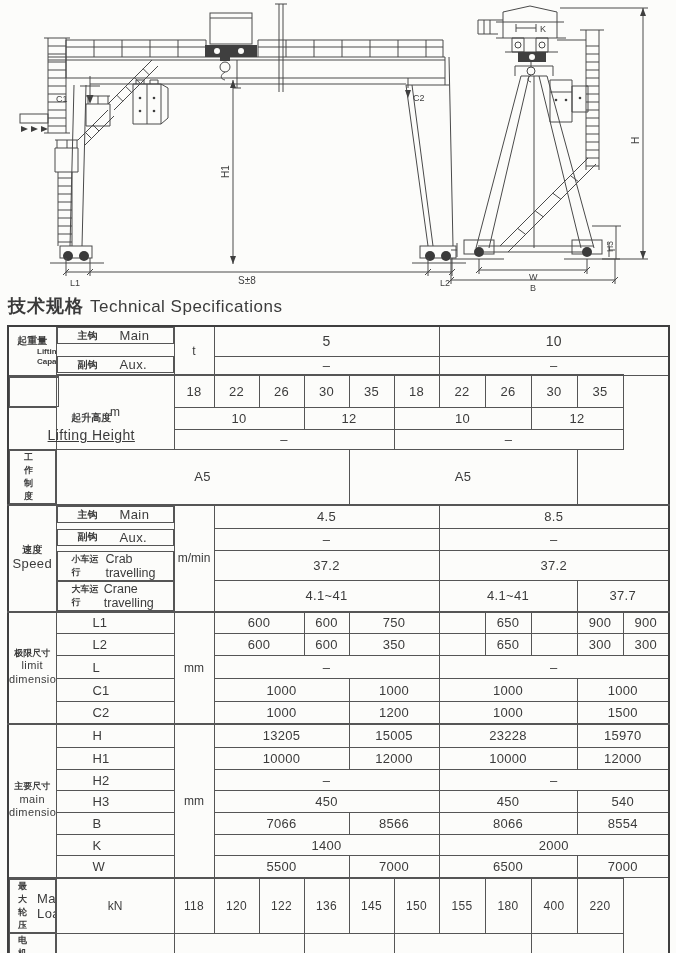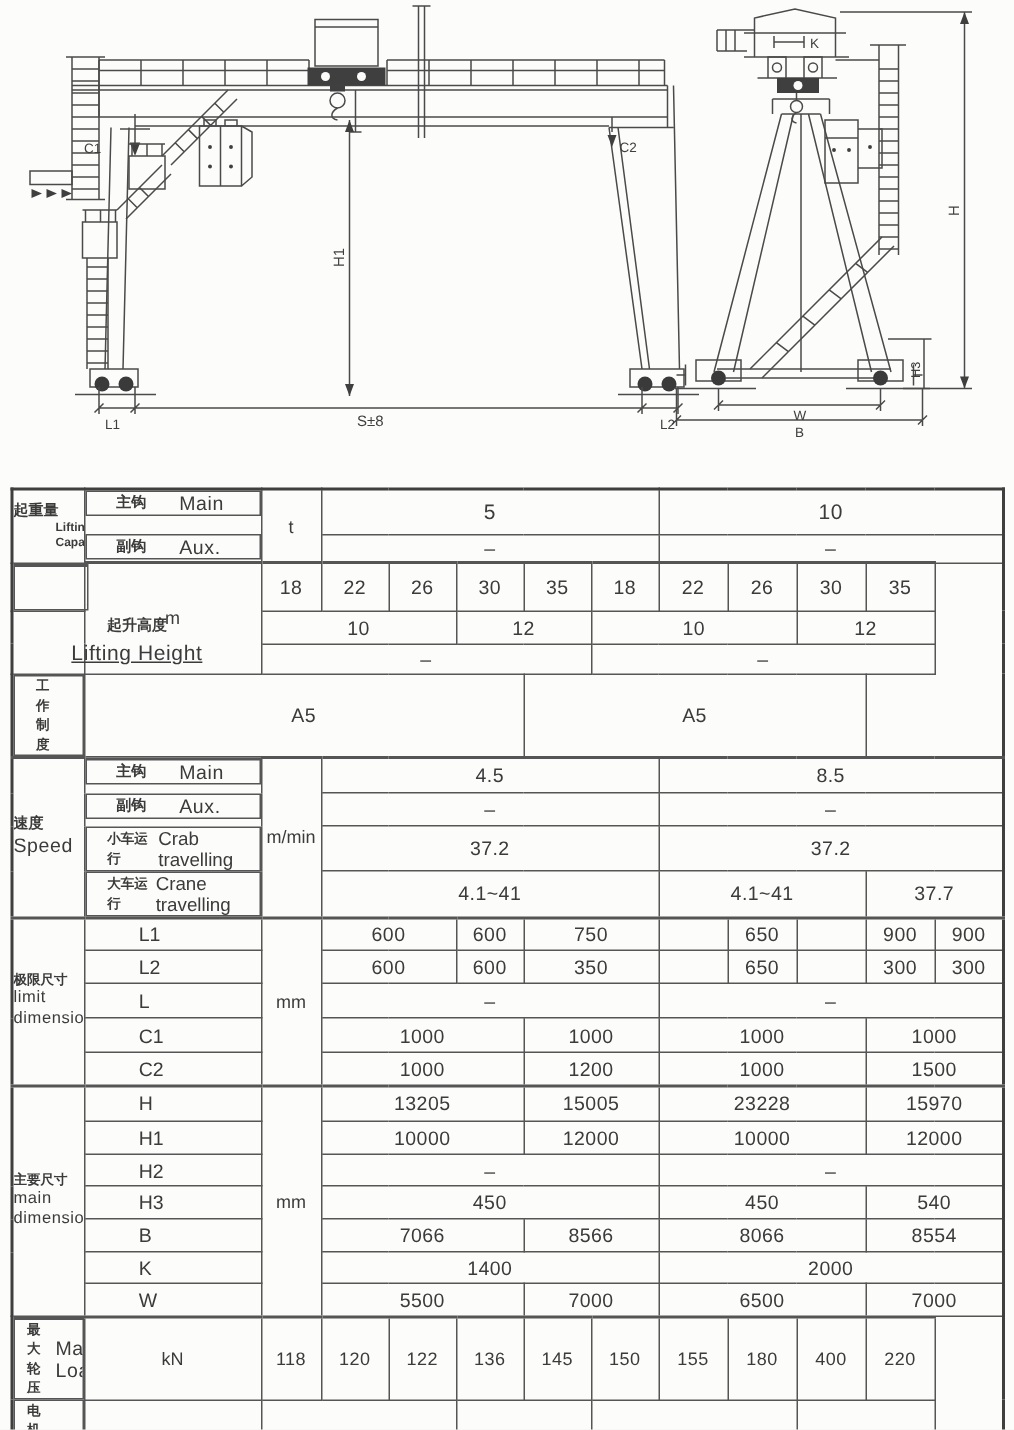--- a/index.html
+++ b/index.html
@@ -13,32 +13,32 @@
   #title .zh{font-size:18px;font-weight:700;letter-spacing:1px;}
   #title .en{font-size:17px;font-weight:400;letter-spacing:0.5px;margin-left:6px;}
   
   #spec{position:absolute;left:7px;top:325px;}
   table{border-collapse:collapse;table-layout:fixed;width:661px;border:2px solid #3f3f3f;}
   td{border:1px solid #555;padding:0;overflow:hidden;vertical-align:middle;}
   tr.sec td{border-top-width:2px;}
   .v{text-align:center;font-size:13px;letter-spacing:0.3px;}
   .v14{font-size:14px;}
   .unit{text-align:center;font-size:12px;}
-  .grp{line-height:1.25;}
+  .grp{text-align:center;line-height:1.25;}
   .zh{font-weight:700;font-size:10px;}
   .zh9{font-weight:700;font-size:9px;}
   .en{font-size:13px;letter-spacing:0.4px;}
   .en15{font-size:15px;}
   .en14{font-size:14px;text-decoration:underline;}
   .xxs{font-size:8px;font-weight:700;padding-left:28px;}
   .lab{display:flex;align-items:center;gap:10px;padding-left:8px;}
   .pl12{padding-left:14px;gap:24px;}
   .pl46{padding-left:48px;gap:8px;}
   .lab2{text-align:center;line-height:1.5;}
-  .sub2{display:flex;padding-left:20px;gap:22px;}
+  .sub2{display:flex;align-items:center;padding-left:20px;gap:22px;}
   .sub3{display:flex;align-items:center;padding-left:14px;gap:4px;}
   .sub3 .en{font-size:12.5px;letter-spacing:0;}
   .dim{text-align:left;padding-left:36px;font-size:13px;}
 </style>
 </head>
 <body>
 
 <div id="page">
 
   <svg id="draw" width="676" height="292" viewBox="0 0 676 292">
@@ -135,20 +135,23 @@
     <text x="70" y="286" font-size="9">L1</text>
     <text x="238" y="284" font-size="10">S±8</text>
     <text x="440" y="286" font-size="9">L2</text>
     <text x="540" y="32" font-size="9">K</text>
     <text transform="translate(639,144) rotate(-90)" font-size="10">H</text>
     <text transform="translate(613,252) rotate(-90)" font-size="8.5">H3</text>
     <text x="529" y="280" font-size="9">W</text>
     <text x="530" y="291" font-size="9">B</text>
   </svg>
 
+  <div id="title">
+    <span class="zh">技术规格</span><span class="en">Technical Specifications</span>
+  </div>
 
   <div id="spec">
   <table>
     <colgroup>
       <col style="width:48px">
           <col style="width:118px">
           <col style="width:40px">
       <col style="width:45px">
           <col style="width:45px">
           <col style="width:45px">

